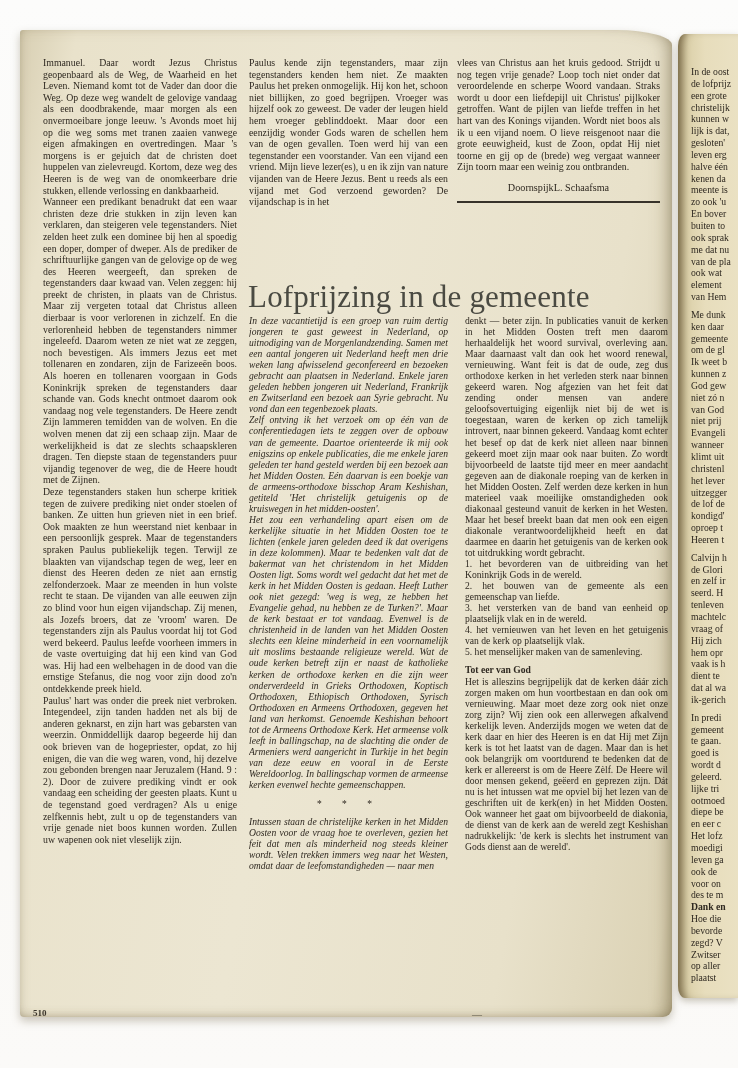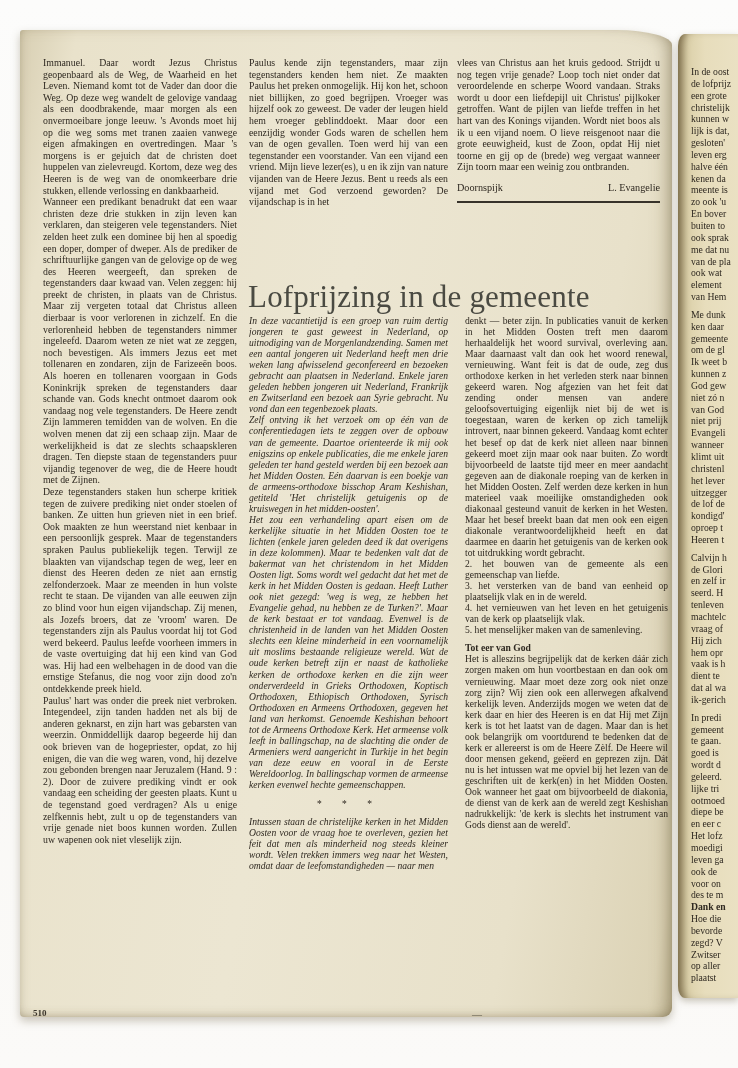--- a/index.html
+++ b/index.html
@@ -17,21 +17,21 @@
                inset -12px 0 18px -10px rgba(95,80,45,.55),
                inset 5px 0 12px -7px rgba(95,80,45,.35),
                inset 0 -6px 12px -8px rgba(95,80,45,.4);
   }
   .a1{font-size:9.8px;line-height:11.6px;text-align:justify;hyphens:auto;}
   .a2{font-size:9.6px;line-height:11.05px;text-align:justify;hyphens:auto;}
   p{margin:0;}
   .col1{position:absolute;left:23px;top:27px;width:194px;height:936px;overflow:hidden;}
   .col2top{position:absolute;left:229px;top:27px;width:199px;height:196px;overflow:hidden;}
   .col3top{position:absolute;left:437px;top:27px;width:203px;}
-  .sigrow{display:flex;justify-content:space-between;margin-top:9px;font-size:10.2px;}
+  .sigrow{display:flex;justify-content:center;margin-top:9px;font-size:10.2px;}
   .rule{border-top:2.5px solid #37322a;margin-top:7px;}
   .title2{
     position:absolute;left:228px;top:251px;width:412px;
     font-family:Liberation Serif, serif;font-size:31px;line-height:32px;
     color:#4a4a42;white-space:nowrap;letter-spacing:0.2px;
   }
   .colA{position:absolute;left:229px;top:285px;width:199px;height:678px;overflow:hidden;font-style:italic;}
   .colB{position:absolute;left:437px;top:285px;width:203px;height:676px;overflow:hidden;margin-left:8px;}
   .sep{text-align:center;letter-spacing:9px;margin:8px 0 7px;font-size:9.6px;}
   .gap-top{margin-top:7px;}
@@ -66,40 +66,41 @@
     </div>
 
   <div class="col2top a1">
     <p>Paulus kende zijn tegenstanders, maar zijn tegenstanders kenden hem niet. Ze maakten Paulus het preken onmogelijk. Hij kon het, schoon niet billijken, zo goed begrijpen. Vroeger was hijzelf ook zo geweest. De vader der leugen hield hem vroeger geblinddoekt. Maar door een eenzijdig wonder Gods waren de schellen hem van de ogen gevallen. Toen werd hij van een tegenstander een voorstander. Van een vijand een vriend. Mijn lieve lezer(es), u en ik zijn van nature vijanden van de Heere Jezus. Bent u reeds als een vijand met God verzoend geworden? De vijandschap is in het</p>
   </div>
 
   <div class="col3top a1">
     <p>vlees van Christus aan het kruis gedood. Strijdt u nog tegen vrije genade? Loop toch niet onder dat veroordelende en scherpe Woord vandaan. Straks wordt u door een liefdepijl uit Christus' pijlkoker getroffen. Want de pijlen van liefde treffen in het hart van des Konings vijanden. Wordt niet boos als ik u een vijand noem. O lieve reisgenoot naar die grote eeuwigheid, kust de Zoon, opdat Hij niet toorne en gij op de (brede) weg vergaat wanneer Zijn toorn maar een weinig zou ontbranden.</p>
     <div class="sigrow">
       <span>Doornspijk</span>
-      <span>L. Evangelie</span>
+      <span>L. Schaafsma</span>
     </div>
     <div class="rule"></div>
   </div>
 
   <div class="title2">Lofprijzing in de gemeente</div>
 
   <div class="colA a2">
     <div>
         <p>In deze vacantietijd is een groep van ruim dertig jongeren te gast geweest in Nederland, op uitnodiging van de Morgenlandzending. Samen met een aantal jongeren uit Nederland heeft men drie weken lang afwisselend geconfereerd en bezoeken gebracht aan plaatsen in Nederland. Enkele jaren geleden hebben jongeren uit Nederland, Frankrijk en Zwitserland een bezoek aan Syrie gebracht. Nu vond dan een tegenbezoek plaats.</p>
         <p>Zelf ontving ik het verzoek om op één van de conferentiedagen iets te zeggen over de opbouw van de gemeente. Daartoe orienteerde ik mij ook enigszins op enkele publicaties, die me enkele jaren geleden ter hand gesteld werden bij een bezoek aan het Midden Oosten. Eén daarvan is een boekje van de armeens-orthodoxe bisschop Aram Keshishan, getiteld 'Het christelijk getuigenis op de kruiswegen in het midden-oosten'.</p>
         <p>Het zou een verhandeling apart eisen om de kerkelijke situatie in het Midden Oosten toe te lichten (enkele jaren geleden deed ik dat overigens in deze kolommen). Maar te bedenken valt dat de bakermat van het christendom in het Midden Oosten ligt. Soms wordt wel gedacht dat het met de kerk in het Midden Oosten is gedaan. Heeft Luther ook niet gezegd: 'weg is weg, ze hebben het Evangelie gehad, nu hebben ze de Turken?'. Maar de kerk bestaat er tot vandaag. Evenwel is de christenheid in de landen van het Midden Oosten slechts een kleine minderheid in een voornamelijk uit moslims bestaande religieuze wereld. Wat de oude kerken betreft zijn er naast de katholieke kerken de orthodoxe kerken en die zijn weer onderverdeeld in Grieks Orthodoxen, Koptisch Orthodoxen, Ethiopisch Orthodoxen, Syrisch Orthodoxen en Armeens Orthodoxen, gegeven het land van herkomst. Genoemde Keshishan behoort tot de Armeens Orthodoxe Kerk. Het armeense volk leeft in ballingschap, na de slachting die onder de Armeniers werd aangericht in Turkije in het begin van deze eeuw en vooral in de Eerste Wereldoorlog. In ballingschap vormen de armeense kerken evenwel hechte gemeenschappen.</p>
       </div>
     <div class="sep">* * *</div>
     <p>Intussen staan de christelijke kerken in het Midden Oosten voor de vraag hoe te overleven, gezien het feit dat men als minderheid nog steeds kleiner wordt. Velen trekken immers weg naar het Westen, omdat daar de leefomstandigheden — naar men</p>
   </div>
 
   <div class="colB a2">
     <p>denkt — beter zijn. In publicaties vanuit de kerken in het Midden Oosten treft men daarom herhaaldelijk het woord survival, overleving aan. Maar daarnaast valt dan ook het woord renewal, vernieuwing. Want feit is dat de oude, zeg dus orthodoxe kerken in het verleden sterk naar binnen gekeerd waren. Nog afgezien van het feit dat zending onder mensen van andere geloofsovertuiging eigenlijk niet bij de wet is toegestaan, waren de kerken op zich tamelijk introvert, naar binnen gekeerd. Vandaag komt echter het besef op dat de kerk niet alleen naar binnen gekeerd moet zijn maar ook naar buiten. Zo wordt bijvoorbeeld de laatste tijd meer en meer aandacht gegeven aan de diakonale roeping van de kerken in het Midden Oosten. Zelf werden deze kerken in hun materieel vaak moeilijke omstandigheden ook diakonaal gesteund vanuit de kerken in het Westen. Maar het besef breekt baan dat men ook een eigen diakonale verantwoordelijkheid heeft en dat daarmee en daarin het getuigenis van de kerken ook tot uitdrukking wordt gebracht.</p>
     <div>
+        <p>1. het bevorderen van de uitbreiding van het Koninkrijk Gods in de wereld.</p>
         <p>2. het bouwen van de gemeente als een gemeenschap van liefde.</p>
         <p>3. het versterken van de band van eenheid op plaatselijk vlak en in de wereld.</p>
         <p>4. het vernieuwen van het leven en het getuigenis van de kerk op plaatselijk vlak.</p>
         <p>5. het menselijker maken van de samenleving.</p>
       </div>
     <p class="h-bold">Tot eer van God</p>
     <p>Het is alleszins begrijpelijk dat de kerken dáár zich zorgen maken om hun voortbestaan en dan ook om vernieuwing. Maar moet deze zorg ook niet onze zorg zijn? Wij zien ook een allerwegen afkalvend kerkelijk leven. Anderzijds mogen we weten dat de kerk daar en hier des Heeren is en dat Hij met Zijn kerk is tot het laatst van de dagen. Maar dan is het ook belangrijk om voortdurend te bedenken dat de kerk er allereerst is om de Heere Zèlf. De Heere wil door mensen gekend, geëerd en geprezen zijn. Dát nu is het intussen wat me opviel bij het lezen van de geschriften uit de kerk(en) in het Midden Oosten. Ook wanneer het gaat om bijvoorbeeld de diakonia, de dienst van de kerk aan de wereld zegt Keshishan nadrukkelijk: 'de kerk is slechts het instrument van Gods dienst aan de wereld'.</p>
   </div>
 
   <div class="pagenum">510</div>

